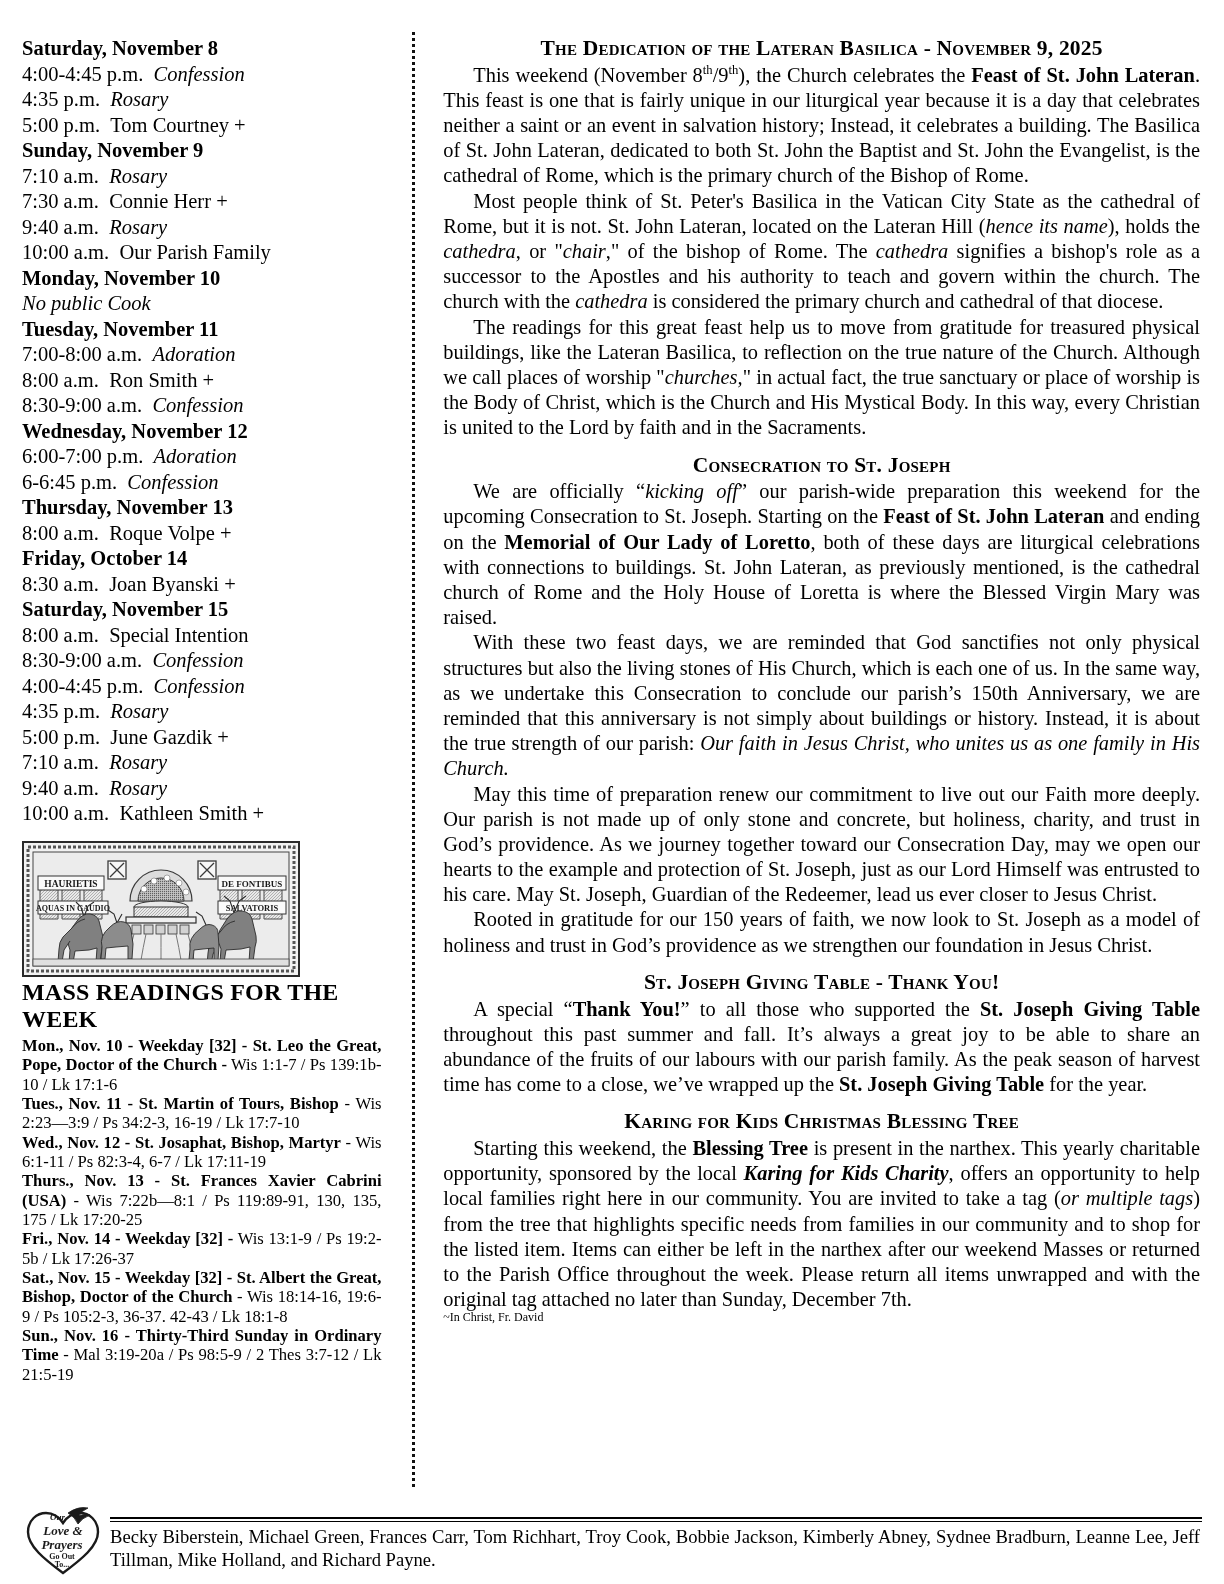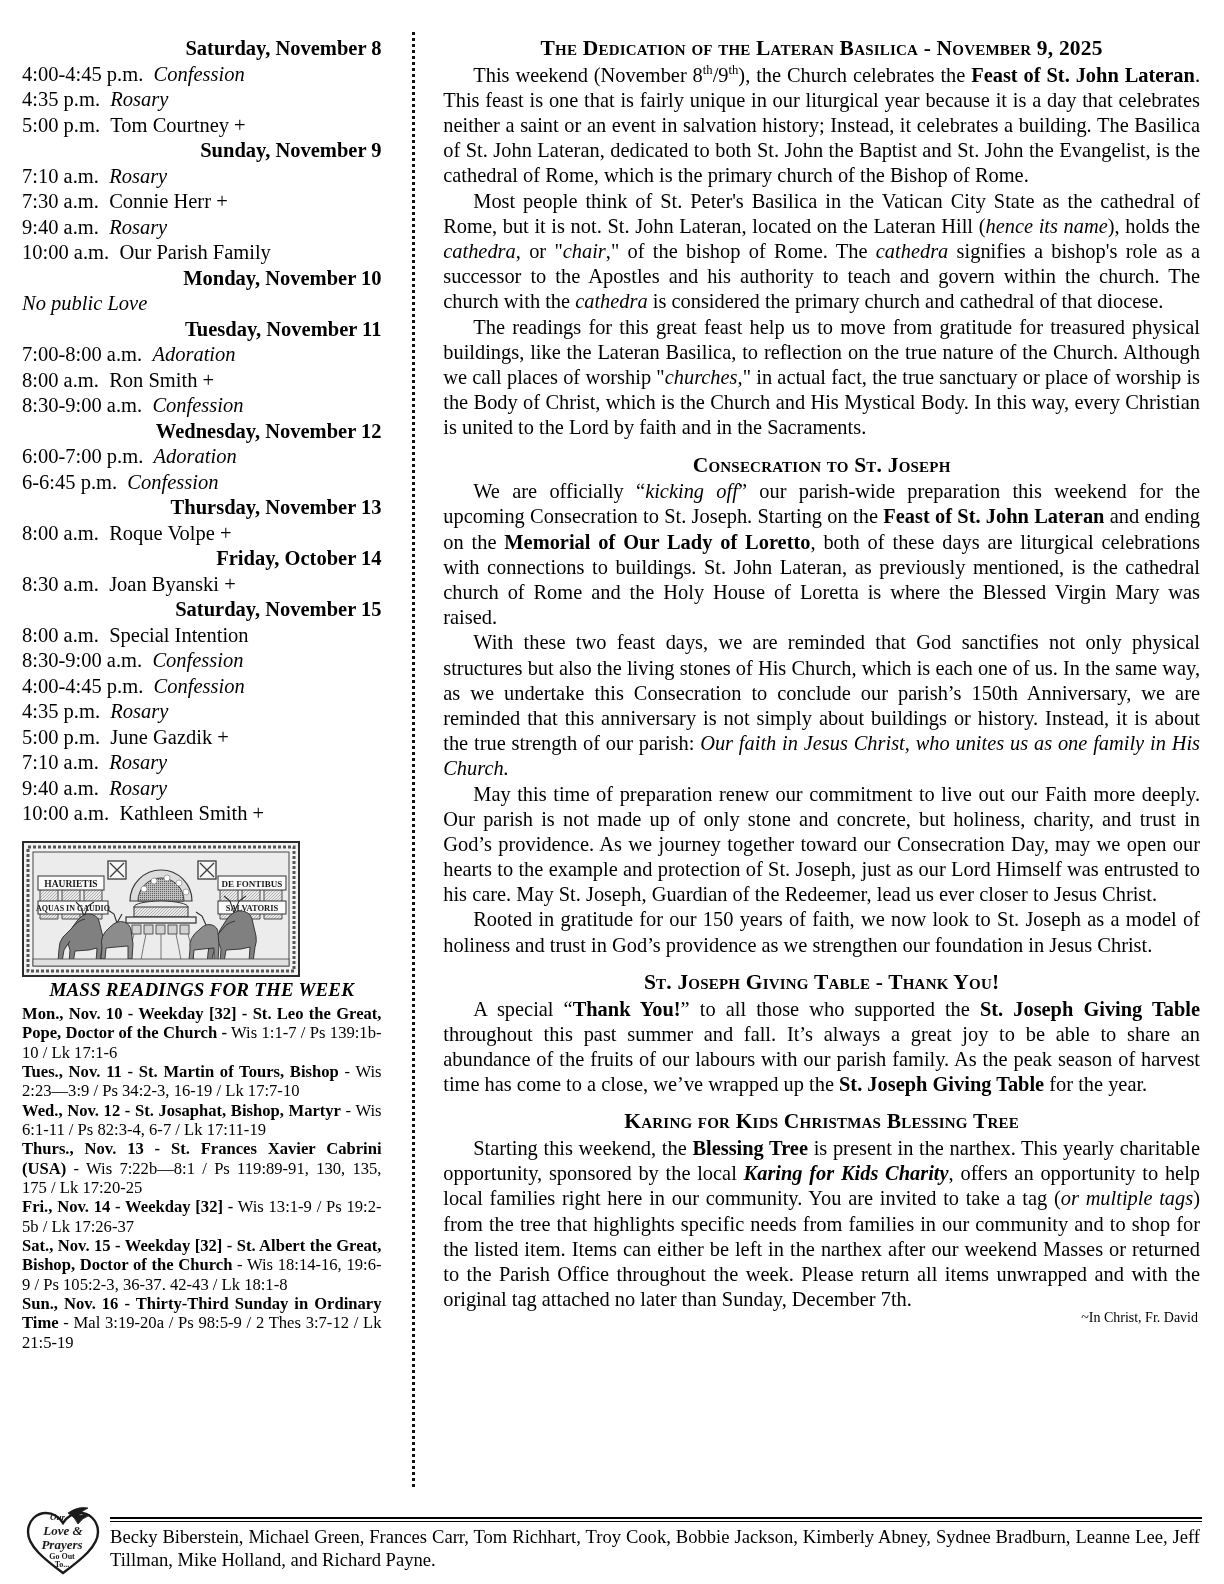--- a/index.html
+++ b/index.html
@@ -54,47 +54,45 @@
     width: 790px;
     padding: 36px 24px 0 4px;
     box-sizing: border-box;
     margin-left: 8px;
   }
 
   
   .sched { font-size: 20.5px; line-height: 1.245; }
   .sched .day {
     font-weight: bold;
-    text-align: right;
+    text-align: left;
     display: block;
   }
   .sched .entry { display: block; white-space: nowrap; }
   .sched .it { font-style: italic; }
   .sched .noind { text-align: left; }
 
   
   .engraving-wrap {
     margin: 14px 0 2px 0;
     display: flex;
     justify-content: flex-start;
   }
   .engraving {
     width: 278px;
     height: 136px;
     display: block;
   }
 
   
   .readings-title {
-    text-align: center;
     font-weight: bold;
-    font-size: 19px;
+    font-size: 24px;
     letter-spacing: .2px;
     margin: 2px 0 3px 0;
-    font-style: italic;
   }
   .readings {
     font-size: 16.6px;
     line-height: 1.165;
     text-align: justify;
   }
   .reading-item { display: block; margin: 0; }
   .reading-item b { font-weight: bold; }
 
   
@@ -115,22 +113,21 @@
     text-justify: inter-word;
     text-indent: 30px;
     margin: 0;
   }
   .art-p b { font-weight: bold; }
   .art-p i { font-style: italic; }
   .art-p .bi { font-weight: bold; font-style: italic; }
   sup { font-size: 0.62em; vertical-align: super; line-height: 0; }
 
   .signoff {
-    font-size: 14px;
-    text-align: right;
+    font-size: 12px;
     margin-top: -2px;
     padding-right: 2px;
   }
 
   
   .footer {
     position: absolute;
     left: 0;
     top: 1494px;
     width: 1224px;
@@ -177,21 +174,21 @@
           <span class="day">Saturday, November 8</span>
           <span class="entry"><span>4:00-4:45 p.m.</span>&nbsp;&nbsp;<span class="it">Confession</span></span>
           <span class="entry"><span>4:35 p.m.</span>&nbsp;&nbsp;<span class="it">Rosary</span></span>
           <span class="entry"><span>5:00 p.m.</span>&nbsp;&nbsp;<span>Tom Courtney +</span></span>
           <span class="day">Sunday, November 9</span>
           <span class="entry"><span>7:10 a.m.</span>&nbsp;&nbsp;<span class="it">Rosary</span></span>
           <span class="entry"><span>7:30 a.m.</span>&nbsp;&nbsp;<span>Connie Herr +</span></span>
           <span class="entry"><span>9:40 a.m.</span>&nbsp;&nbsp;<span class="it">Rosary</span></span>
           <span class="entry"><span>10:00 a.m.</span>&nbsp;&nbsp;<span>Our Parish Family</span></span>
           <span class="day">Monday, November 10</span>
-          <span class="entry noind"><span class="it">No public Love</span></span>
+          <span class="entry noind"><span class="it">No public Cook</span></span>
           <span class="day">Tuesday, November 11</span>
           <span class="entry"><span>7:00-8:00 a.m.</span>&nbsp;&nbsp;<span class="it">Adoration</span></span>
           <span class="entry"><span>8:00 a.m.</span>&nbsp;&nbsp;<span>Ron Smith +</span></span>
           <span class="entry"><span>8:30-9:00 a.m.</span>&nbsp;&nbsp;<span class="it">Confession</span></span>
           <span class="day">Wednesday, November 12</span>
           <span class="entry"><span>6:00-7:00 p.m.</span>&nbsp;&nbsp;<span class="it">Adoration</span></span>
           <span class="entry"><span>6-6:45 p.m.</span>&nbsp;&nbsp;<span class="it">Confession</span></span>
           <span class="day">Thursday, November 13</span>
           <span class="entry"><span>8:00 a.m.</span>&nbsp;&nbsp;<span>Roque Volpe +</span></span>
           <span class="day">Friday, October 14</span>

